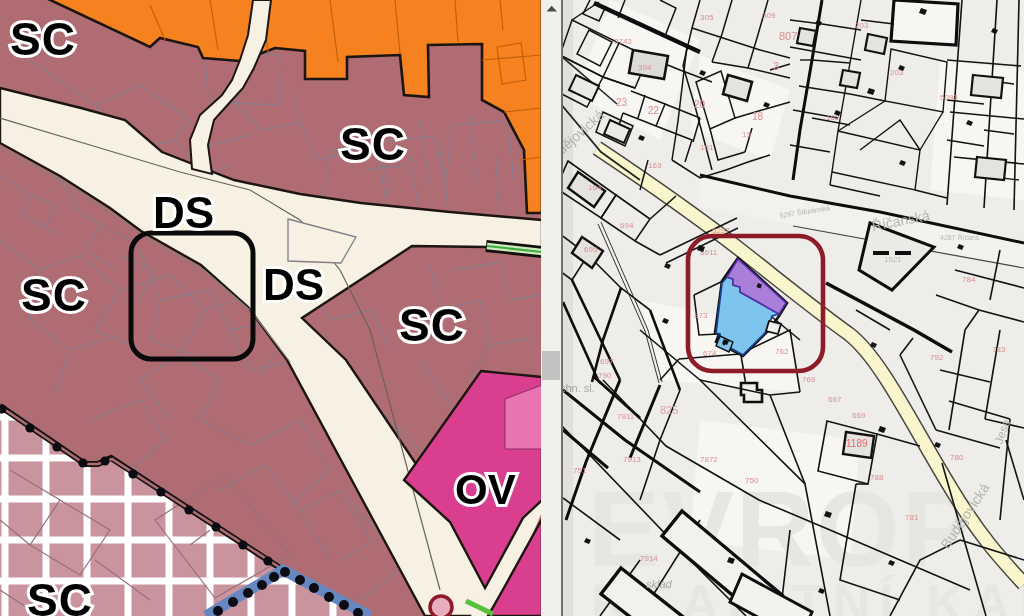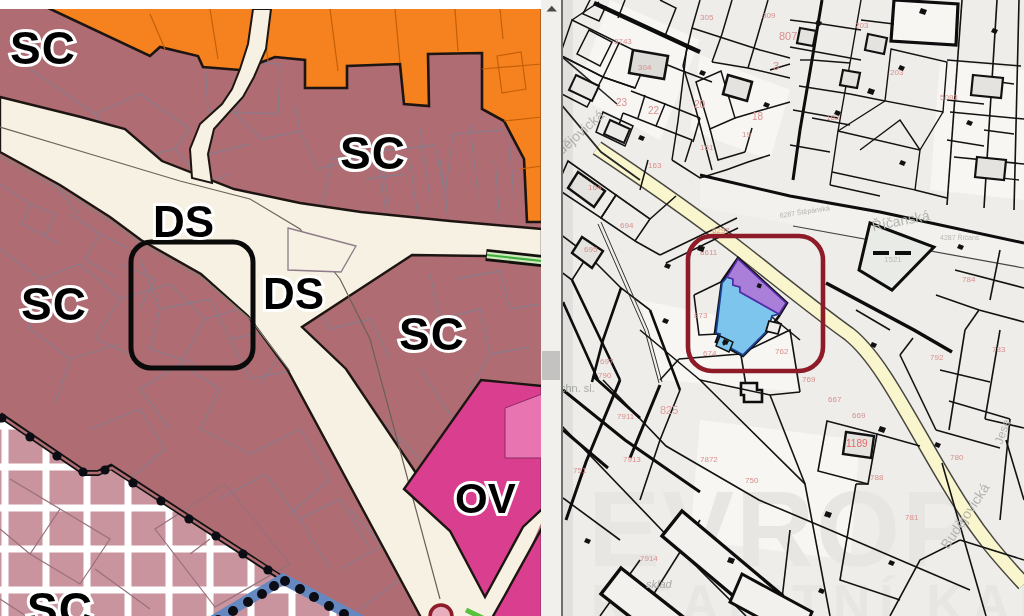--- a/index.html
+++ b/index.html
@@ -4,21 +4,21 @@
 <style>
 html,body{margin:0;padding:0;width:1024px;height:616px;overflow:hidden;background:#fff;
 font-family:"Liberation Sans",sans-serif;}
 #stage{position:absolute;left:0;top:0;width:1024px;height:616px;}
 .abs{position:absolute;}
 </style>
 </head>
 <body>
 <div id="stage">
 
-<div class="abs" style="left:0;top:9px;width:542px;height:560px;text-align:center;">
+<div class="abs" style="left:0;top:0;width:542px;height:560px;text-align:center;">
 <svg width="542" height="616" viewBox="0 0 542 616">
 <defs>
 <pattern id="grid" x="1.5" y="3.5" width="41" height="41" patternUnits="userSpaceOnUse">
 <rect x="0" y="0" width="7" height="41" fill="#fff"></rect>
 <rect x="0" y="0" width="41" height="7" fill="#fff"></rect>
 </pattern>
 </defs>
 
 <rect x="0" y="0" width="542" height="616" fill="#b06c73"></rect>
 

